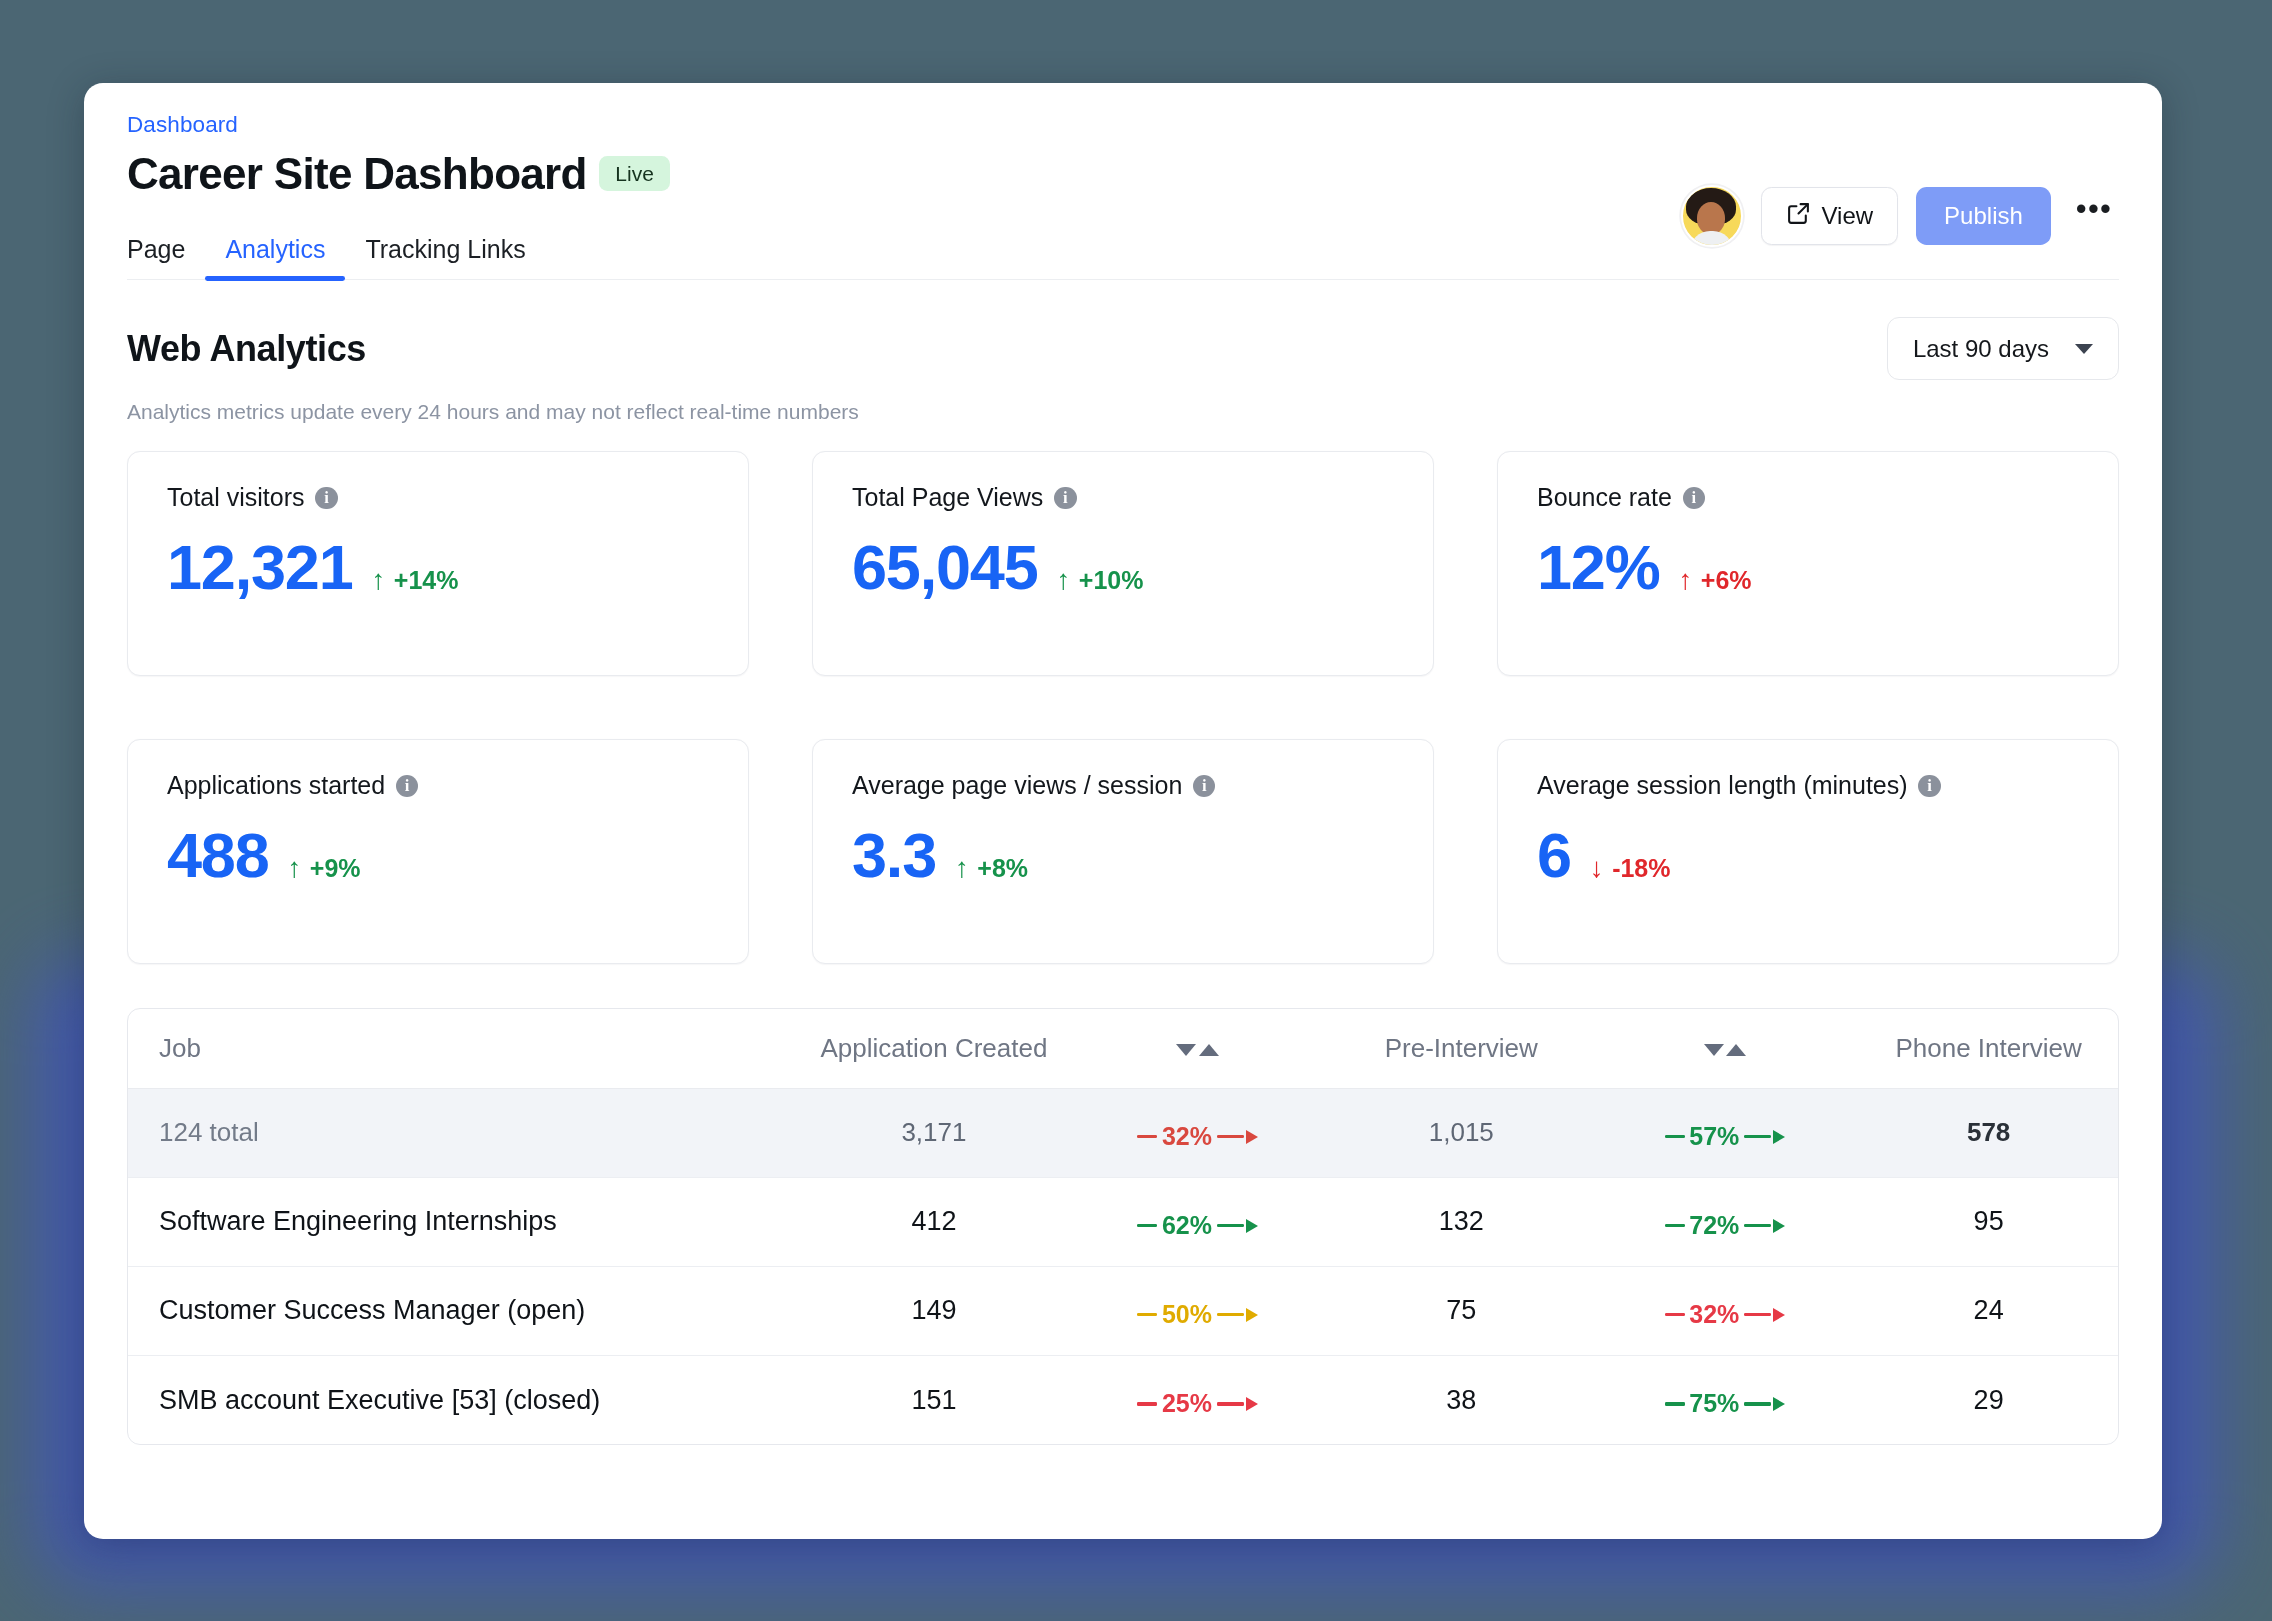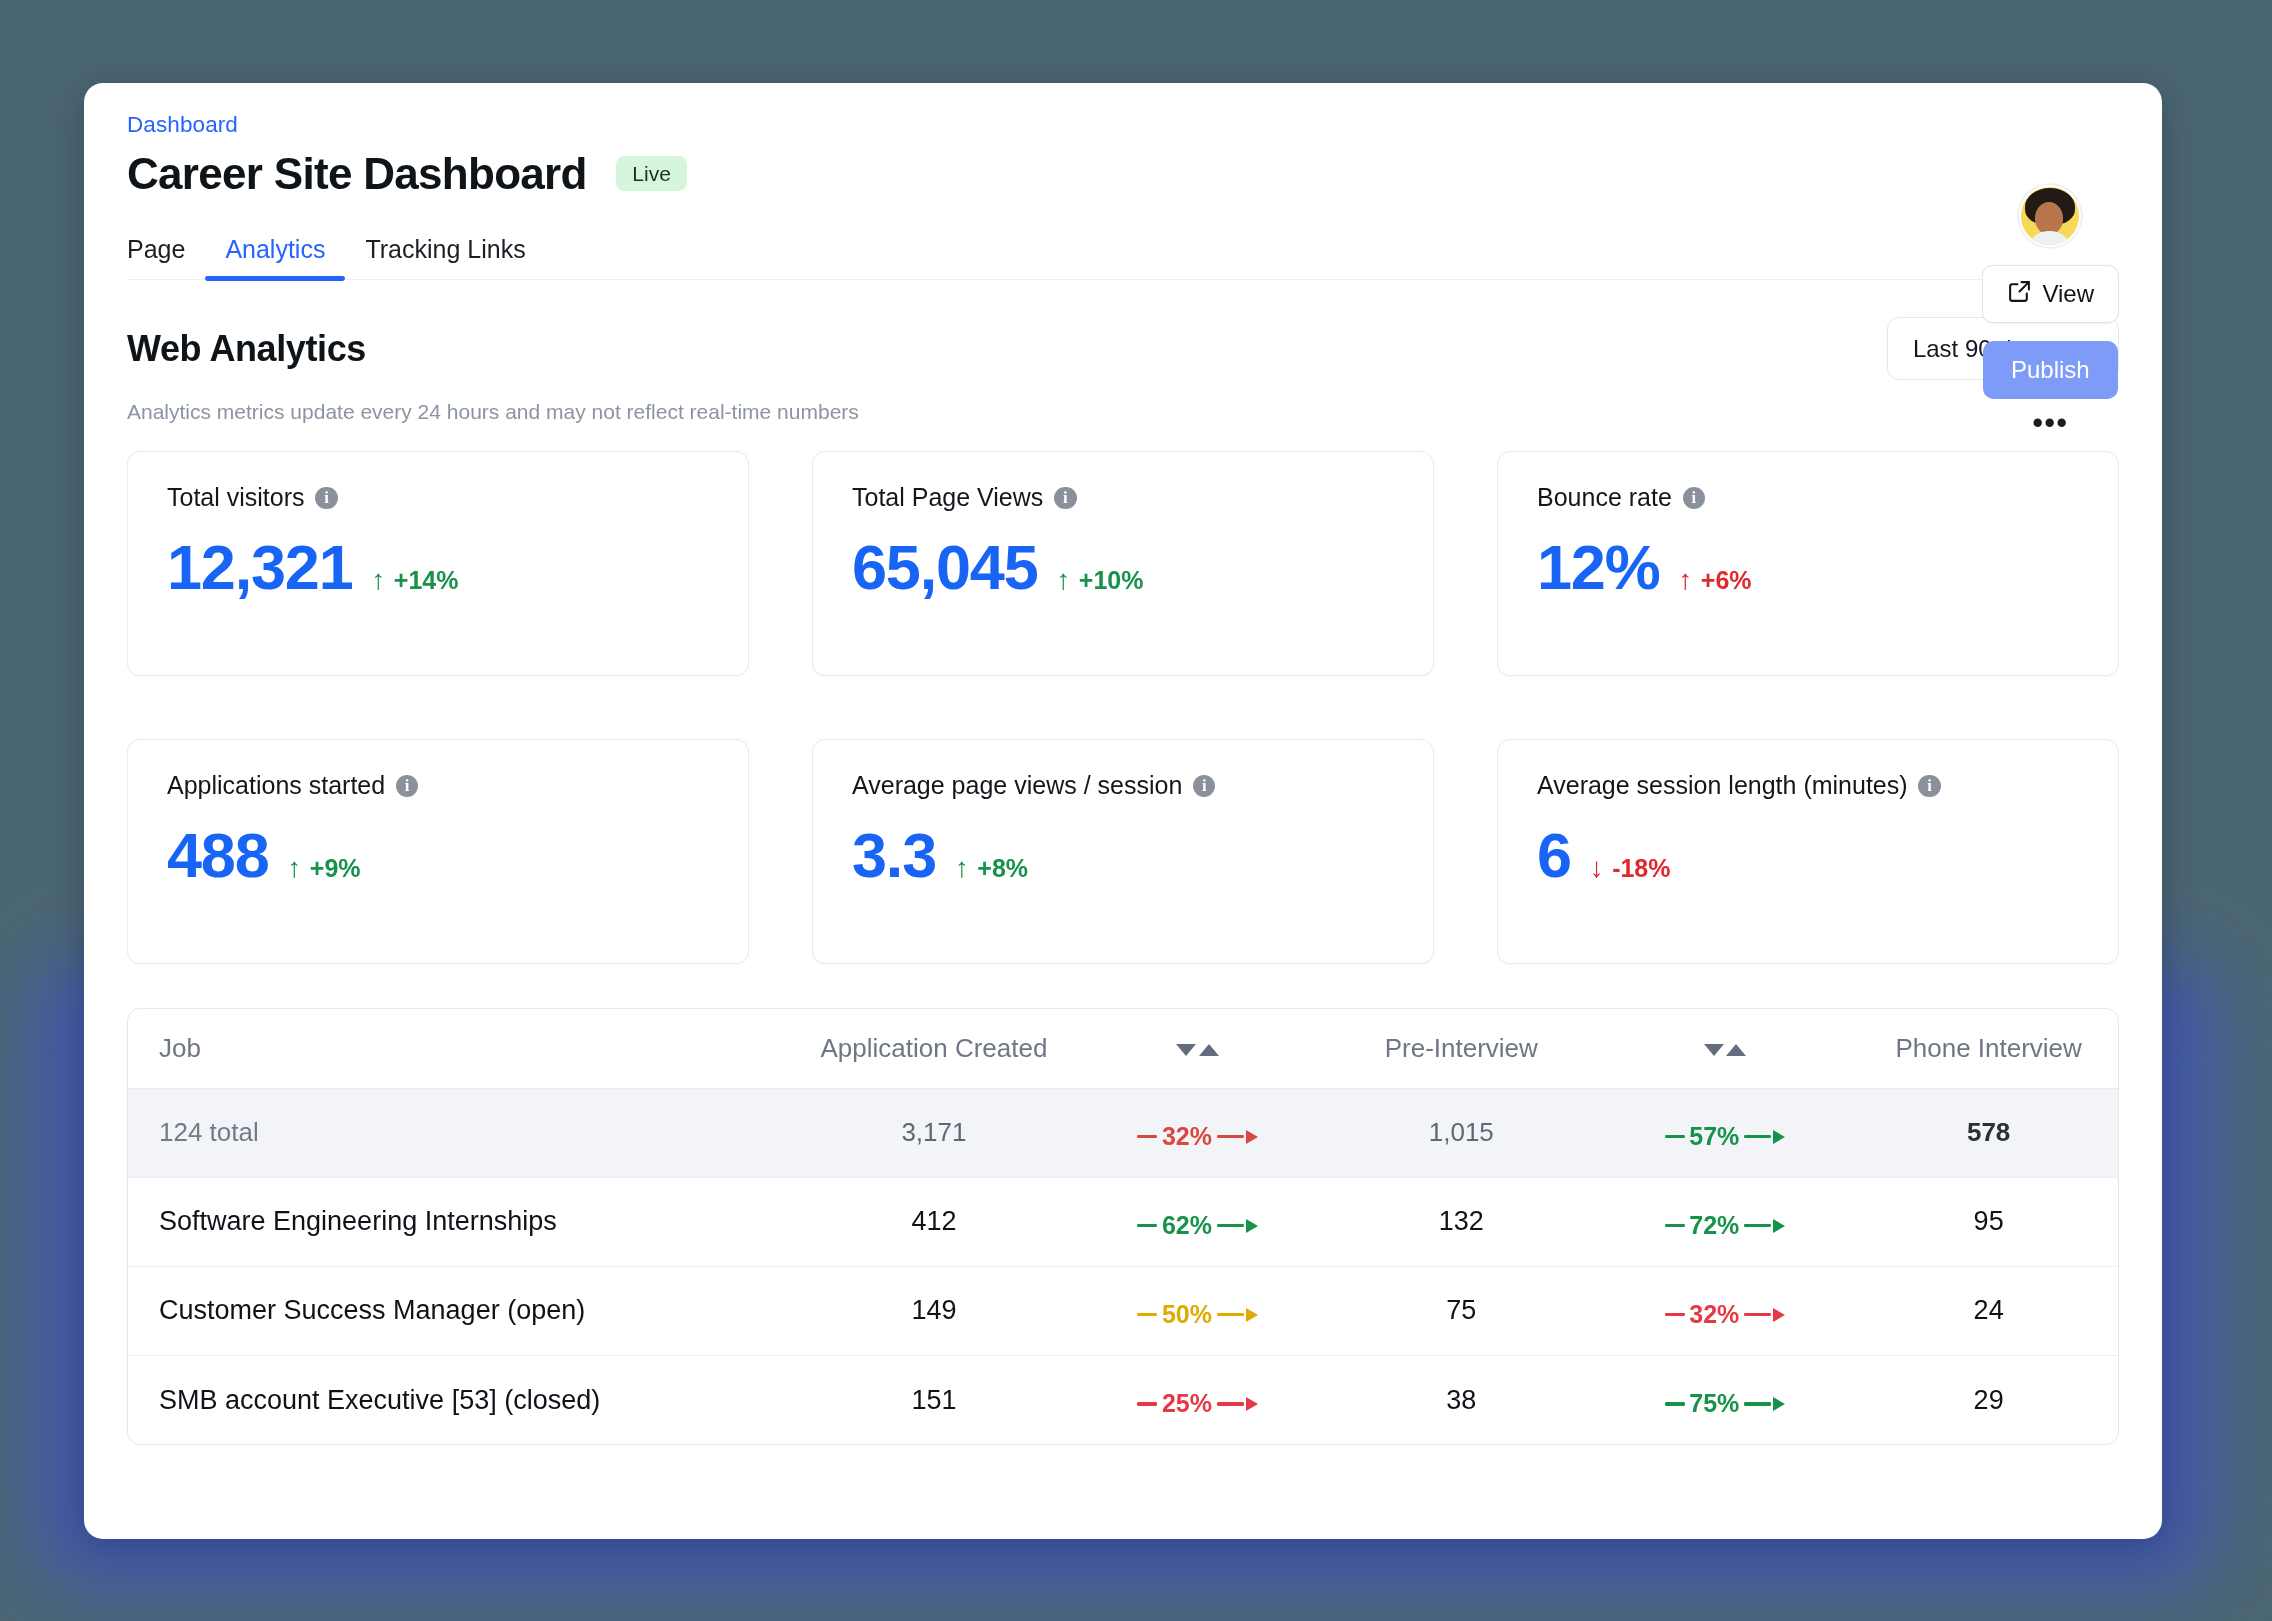--- a/index.html
+++ b/index.html
@@ -70,31 +70,29 @@
     letter-spacing: -0.7px;
     line-height: 1.12;
   }
   .badge-live {
     background: #d5f5dd;
     color: #16331f;
     font-size: 21px;
     padding: 7px 16.6px;
     border-radius: 8.3px;
     line-height: 1;
-    margin-left: 17px;
   }
 
   .header-actions {
     position: absolute;
     right: 43px;
     top: 102px;
     display: flex;
     align-items: center;
     gap: 18px;
-    flex-direction: column;
   }
   .avatar {
     width: 62px;
     height: 62px;
     border-radius: 50%;
     background: #f7d95a;
     border: 2.4px solid #ffffff;
     box-shadow: 0 0 0 1.8px #f0f0f2;
     position: relative;
     overflow: hidden;

